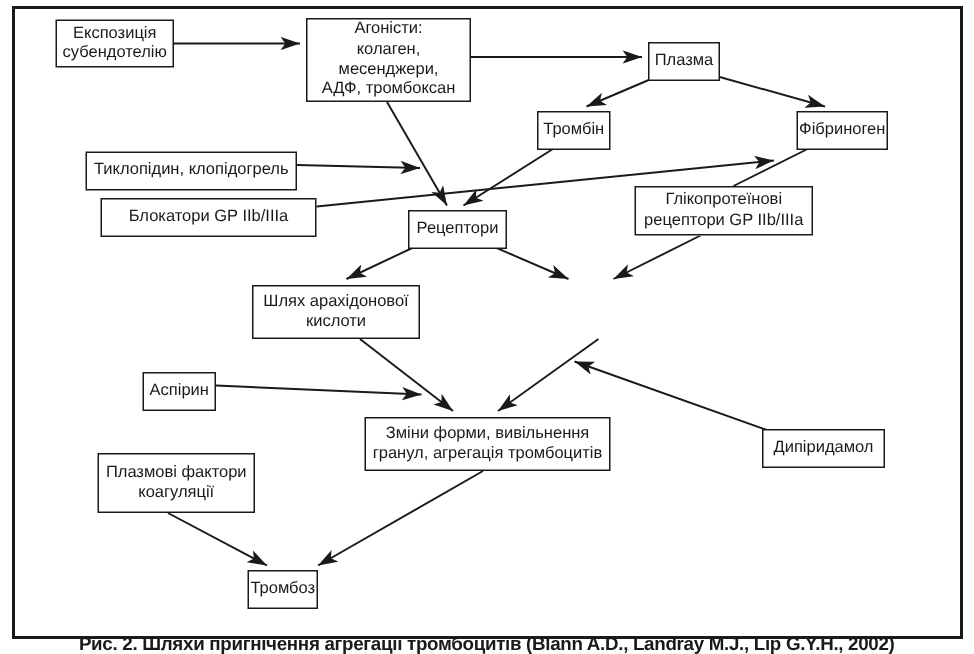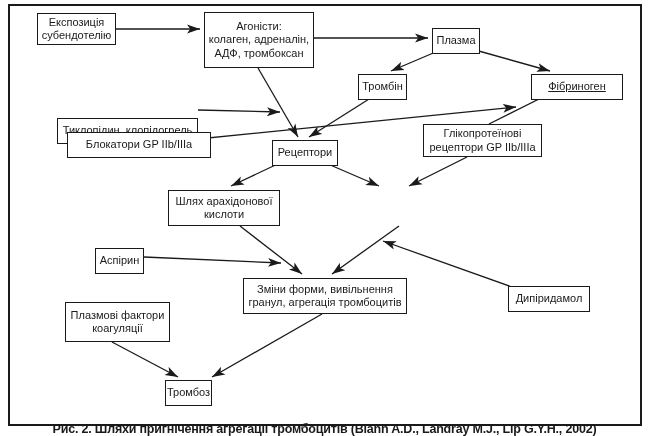--- a/index.html
+++ b/index.html
@@ -79,30 +79,30 @@
       <line x1="512" y1="287" x2="383" y2="241" marker-end="url(#arrow)"></line>
       <line x1="322" y1="314" x2="212" y2="377" marker-end="url(#arrow)"></line>
       <line x1="112" y1="342" x2="178" y2="377" marker-end="url(#arrow)"></line>
     </g>
   </svg>
 
   <div class="node" style="left:37px; top:13px; width:79px; height:32px;">Експозиція
 субендотелію</div>
 
   <div class="node" style="left:204px; top:12px; width:110px; height:56px;">Агоністи:
-колаген, адреналін,
+колаген, месенджери,
 АДФ, тромбоксан</div>
 
   <div class="node" style="left:432px; top:28px; width:48px; height:20px;text-align:right;">Плазма</div>
 
   <div class="node" style="left:358px; top:74px; width:49px; height:20px;">Тромбін</div>
 
-  <div class="node" style="left:531px; top:74px; width:92px; height:20px;text-decoration:underline;">Фібриноген</div>
+  <div class="node" style="left:531px; top:74px; width:61px; height:20px;">Фібриноген</div>
 
-  <div class="node" style="left:57px; top:118px; width:141px; height:20px;">Тиклопідин, клопідогрель</div>
+  <div class="node" style="left:57px; top:101px; width:141px; height:20px;">Тиклопідин, клопідогрель</div>
 
   <div class="node" style="left:67px; top:132px; width:144px; height:18px;">Блокатори GP IIb/IIIa</div>
 
   <div class="node" style="left:272px; top:140px; width:66px; height:21px;">Рецептори</div>
 
   <div class="node" style="left:423px; top:124px; width:119px; height:33px;">Глікопротеїнові
 рецептори GP IIb/IIIa</div>
 
   <div class="node" style="left:168px; top:190px; width:112px; height:36px;">Шлях арахідонової
 кислоти</div>

